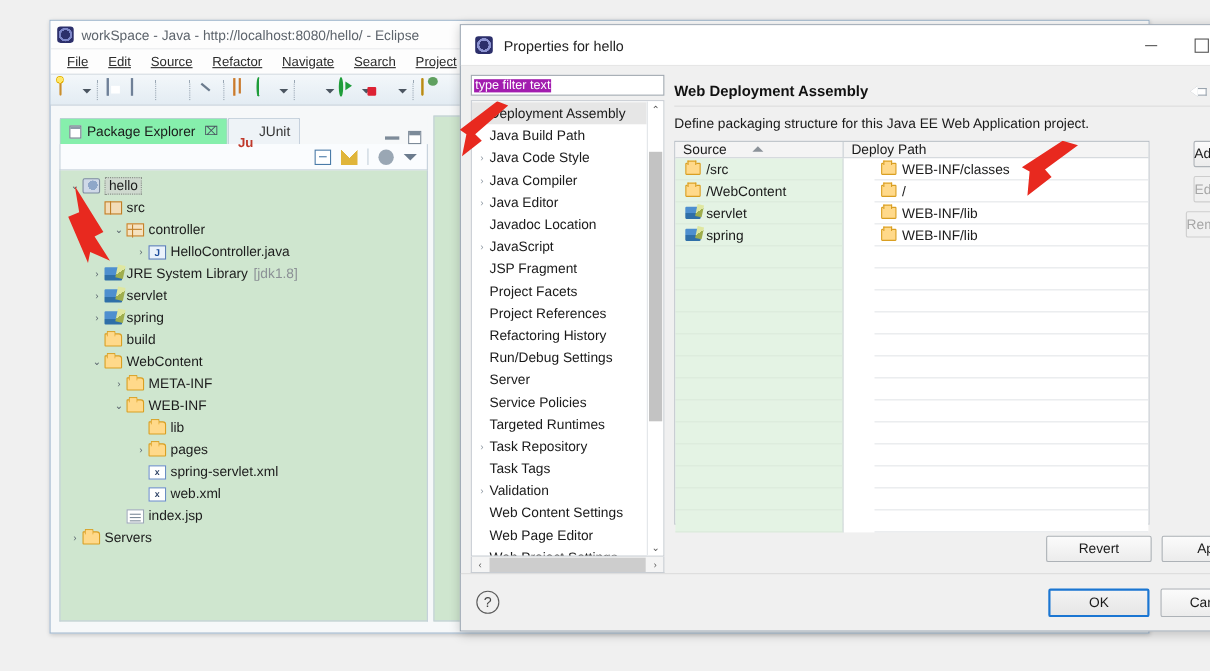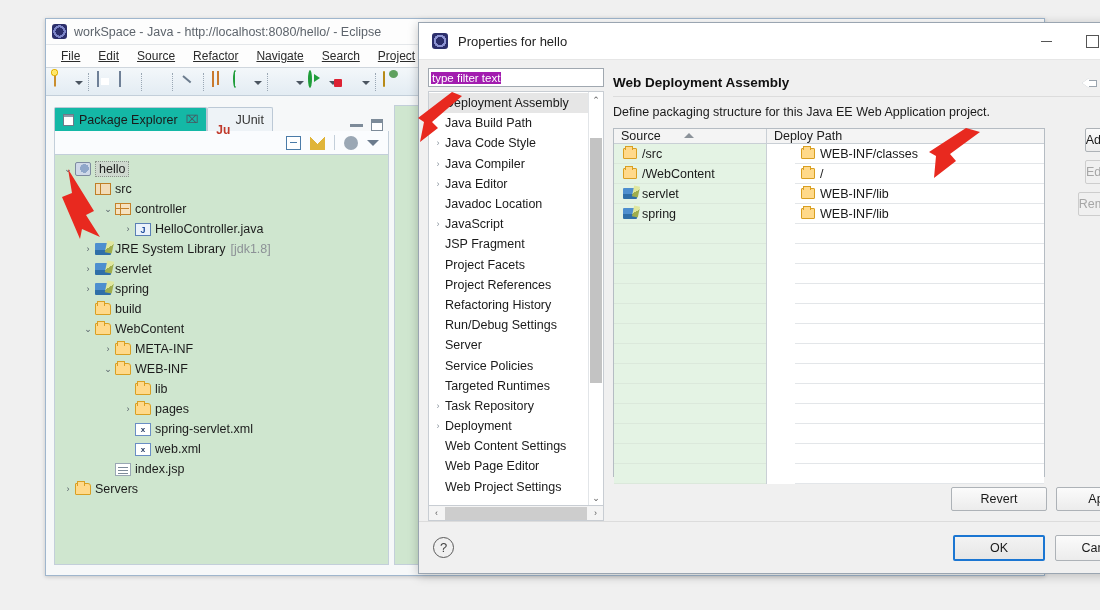--- a/index.html
+++ b/index.html
@@ -92,21 +92,21 @@
 
   
   #pkg-panel{
     position:absolute; left:8px; top:86px; width:335px; height:462px;
     background:#f6f8f9;
   }
   #pkg-tabs{ height:26px; display:flex; align-items:flex-end; position:relative;}
   .pkg-tab{
     height:24px; display:flex; align-items:center; gap:5px; padding:0 8px;
     font-size:12.5px; border:1px solid #bcc9d6; border-bottom:none;
-    background:#14b8a6; border-radius:2px 2px 0 0; white-space:nowrap;
+    background:#86efac; border-radius:2px 2px 0 0; white-space:nowrap;
   }
   .pkg-tab.inactive{ background:#eef3f7; color:#333; }
   .tabicon-pkg{width:11px;height:12px;background:
      linear-gradient(#8d9aa8 0 2px,transparent 2px), #fff;border:1px solid #6d7b89;}
   .tab-close{ color:#4a5560; font-size:11px; margin-left:3px;}
   .ju{ color:#c0392b; font-weight:bold; font-size:12px;margin-top:20px;}
   #pkg-tabbtns{ margin-left:auto; display:flex; align-items:center; gap:8px; padding-right:6px;}
   .minbox{width:13px;height:3px;background:#7d8b99;}
   .maxbox{width:12px;height:12px;border:1.5px solid #7d8b99;background:#fff;}
   .maxbox:after{content:"";display:block;height:3px;background:#7d8b99;}
@@ -535,22 +535,26 @@
             </div>
             <div class="prow">
               <span class="ptw"></span>
               <span>Targeted Runtimes</span>
             </div>
             <div class="prow">
               <span class="ptw">›</span>
               <span>Task Repository</span>
             </div>
             <div class="prow">
+              <span class="ptw"></span>
+              <span>Task Tags</span>
+            </div>
+            <div class="prow">
               <span class="ptw">›</span>
-              <span>Deployment</span>
+              <span>Validation</span>
             </div>
             <div class="prow">
               <span class="ptw"></span>
               <span>Web Content Settings</span>
             </div>
             <div class="prow">
               <span class="ptw"></span>
               <span>Web Page Editor</span>
             </div>
             <div class="prow">

